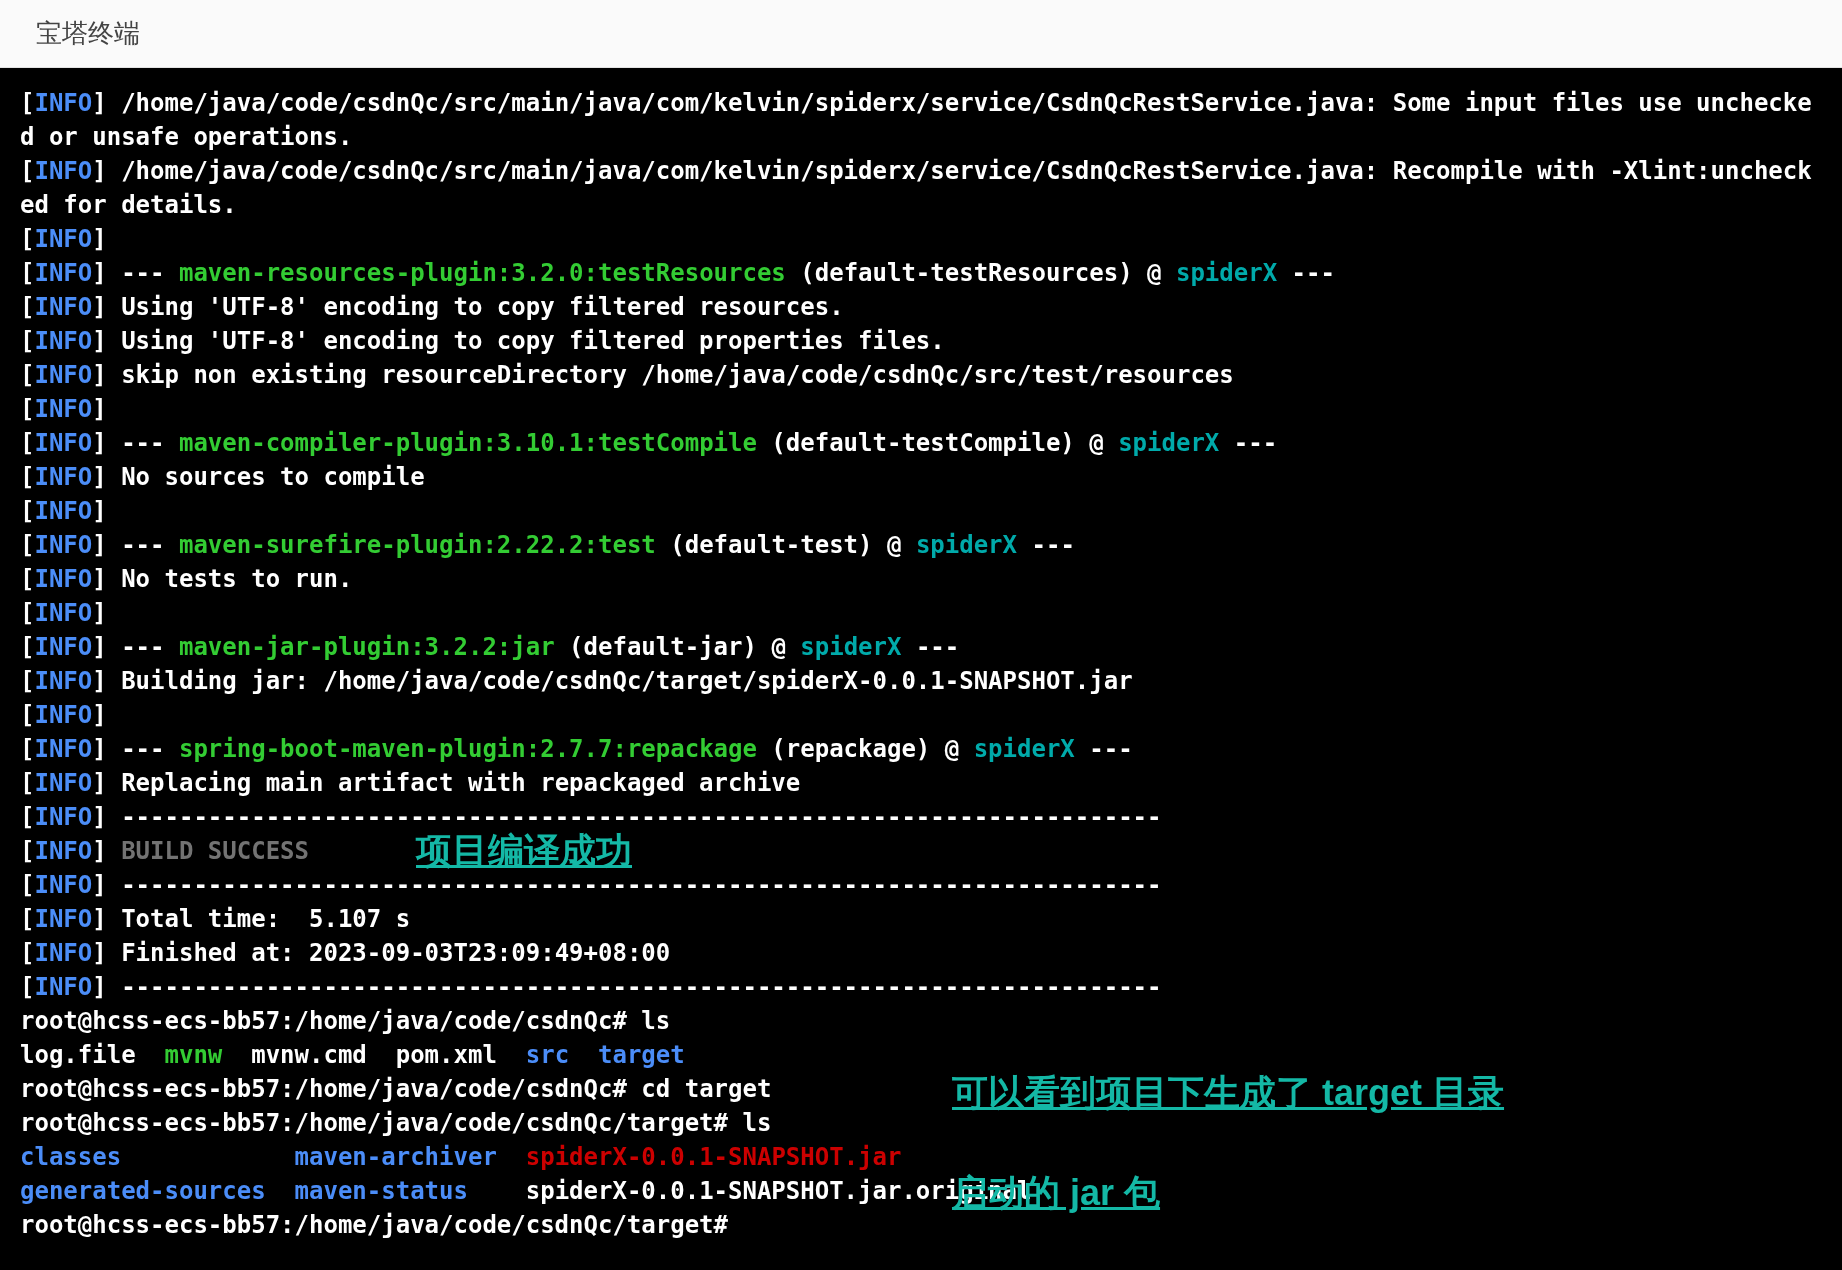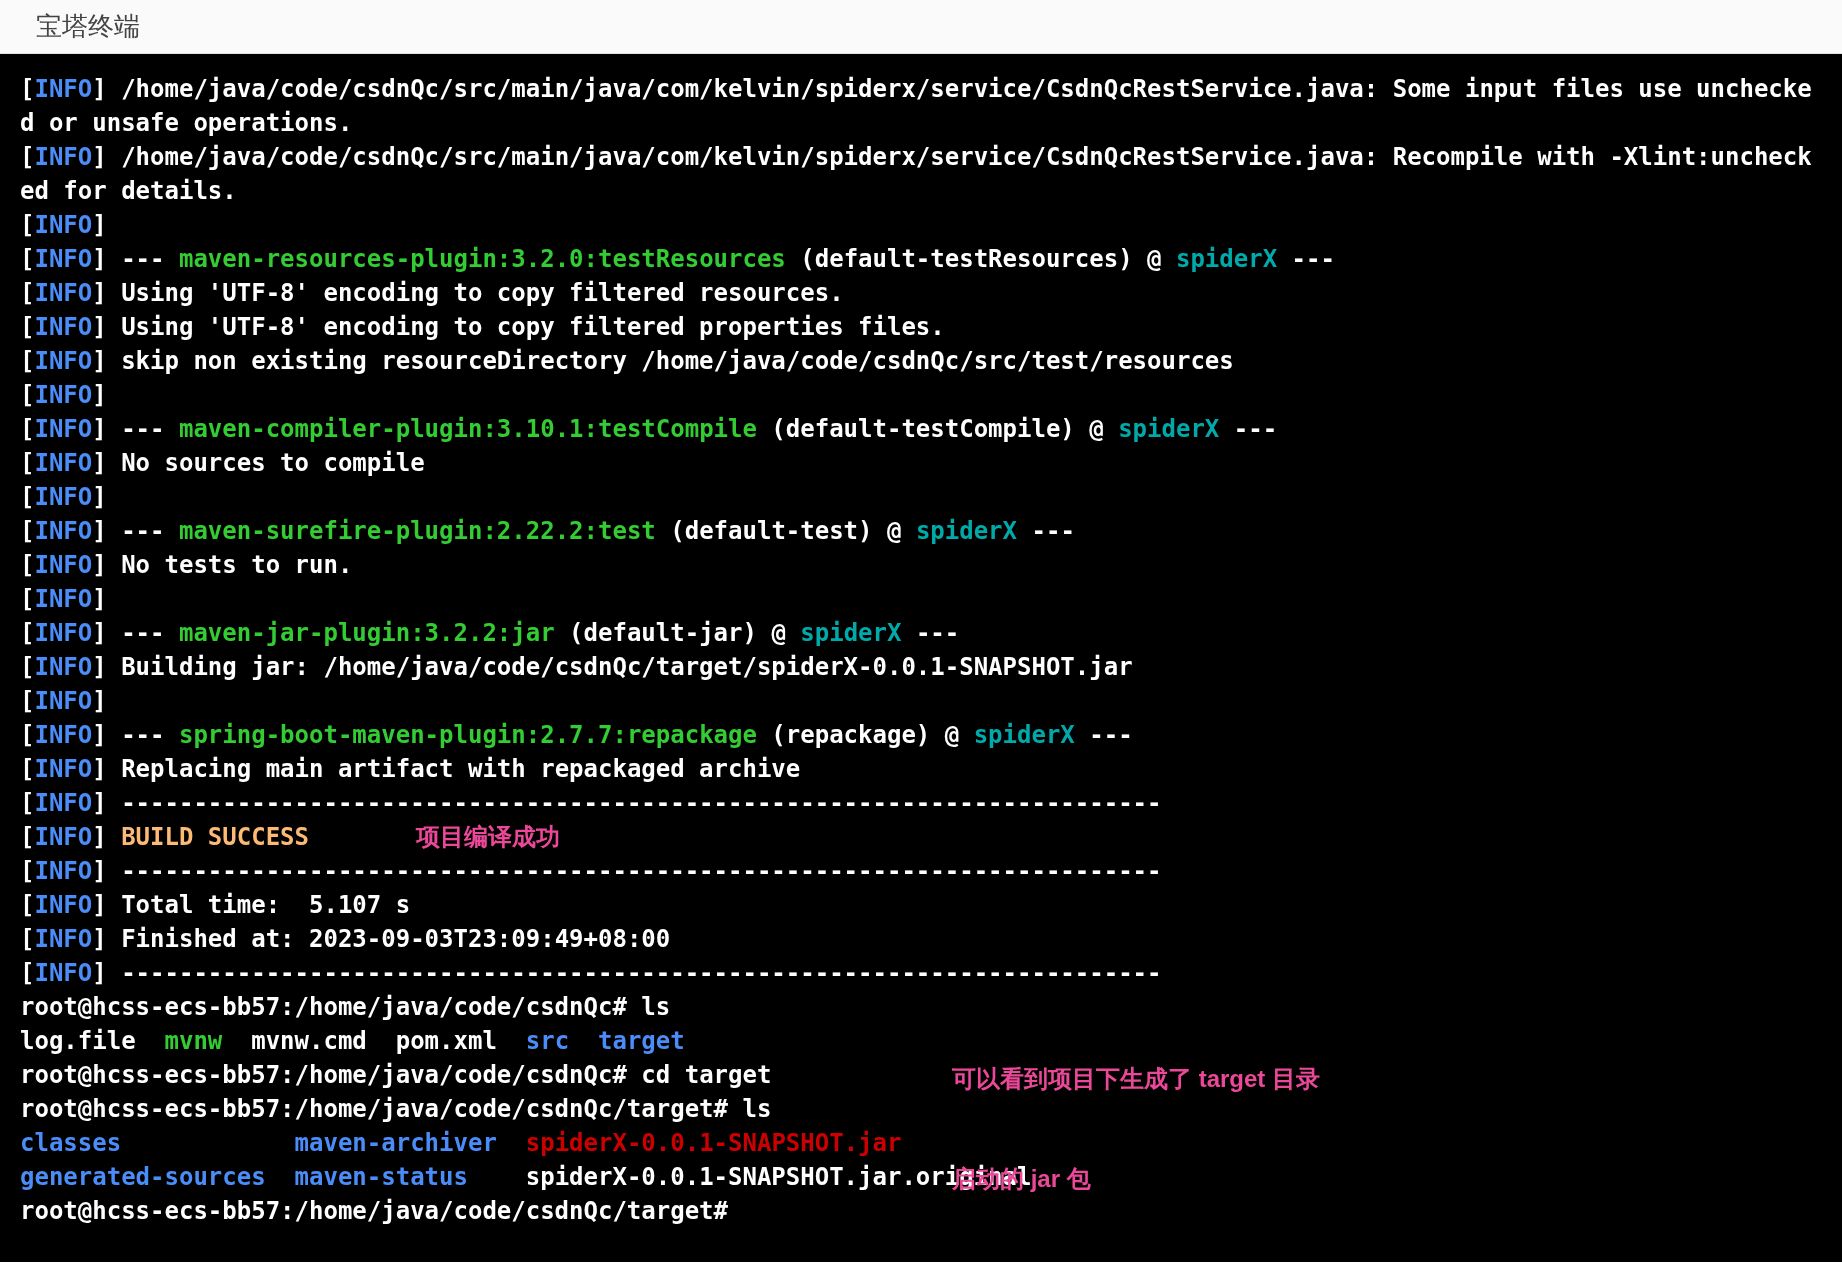--- a/index.html
+++ b/index.html
@@ -4,21 +4,21 @@
 <style>
   * { margin: 0; padding: 0; box-sizing: border-box; }
   body {
     width: 1842px;
     height: 1270px;
     background: #fff;
     font-family: "Microsoft YaHei", sans-serif;
     overflow: hidden;
   }
   .header {
-    height: 54px;
+    height: 68px;
     background: #fafafa;
     border-bottom: 1px solid #e3e3e3;
     display: flex;
     align-items: center;
     padding-left: 36px;
   }
   .header-title {
     font-size: 26px;
     color: #444;
   }
@@ -31,31 +31,32 @@
     line-height: 34px;
     padding: 18px 20px 12px 20px;
     white-space: pre-wrap;
     word-break: break-all;
     position: relative;
     height: calc(100% - 62px);
   }
   .bracket { color: #fff; }
   .info { color: #4b8df8; }
   .green { color: #33cc33; margin-top: 14px; }
-  .brightgreen { color: #fdba74; font-weight: bold; margin-top: 24px; }
+  .brightgreen { color: #737373; font-weight: bold; margin-top: 24px; }
   .cyan { color: #00aaaa; margin-top: 40px; }
   .blue { color: #4b8df8; }
   .red { color: #cc0000; }
   .annotation {
     position: absolute;
-    color: #ec4899;
+    color: #14b8a6;
     font-family: "Microsoft YaHei", sans-serif;
-    font-size: 24px;
+    font-size: 36px;
     font-weight: bold;
     white-space: nowrap;
+    text-decoration: underline;
   }
 </style>
 </head>
 <body>
 
 <div class="header">
   <span class="header-title">宝塔终端</span>
 </div>
 
 <div class="terminal"><span class="bracket">[</span><span class="info">INFO</span><span class="bracket">]</span><span> /home/java/code/csdnQc/src/main/java/com/kelvin/spiderx/service/CsdnQcRestService.java: Some input files use unchecked or unsafe operations.</span>

